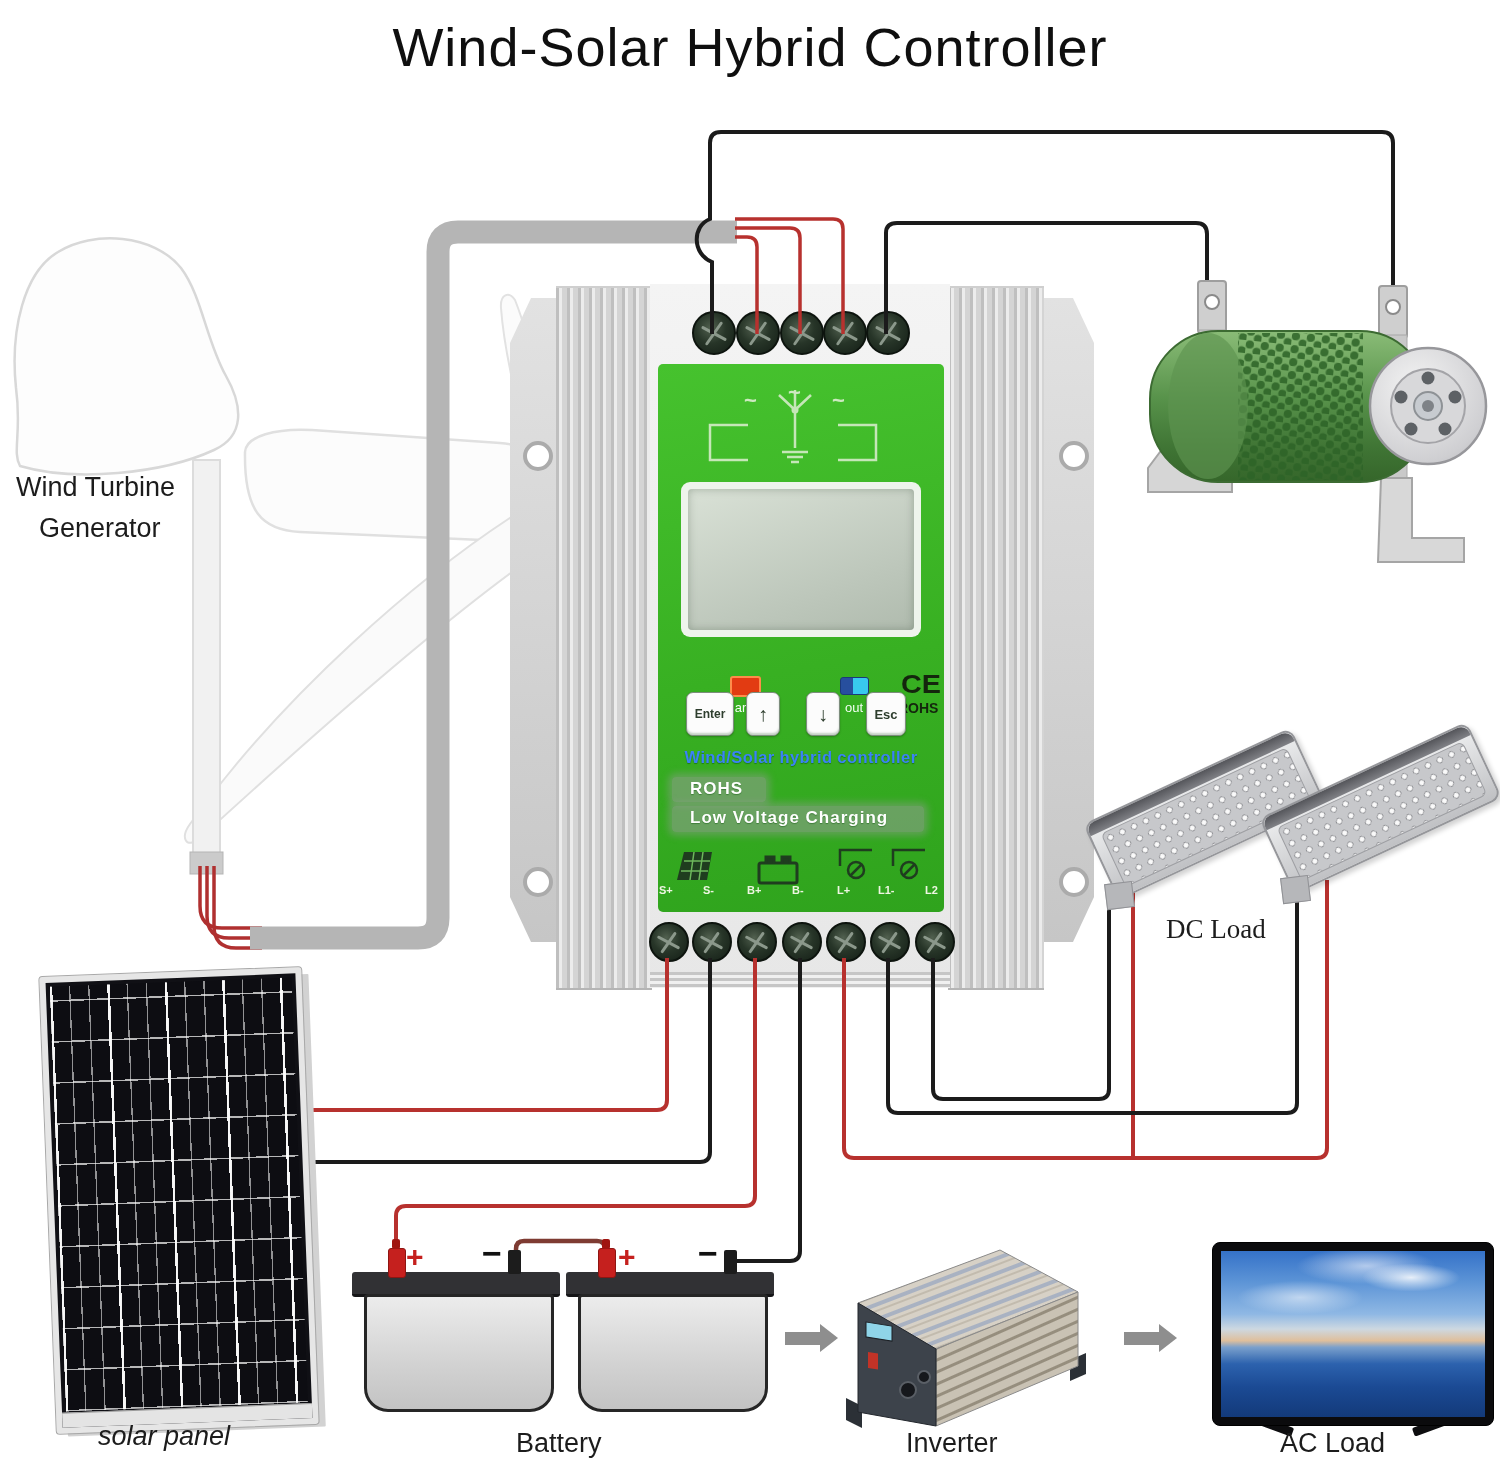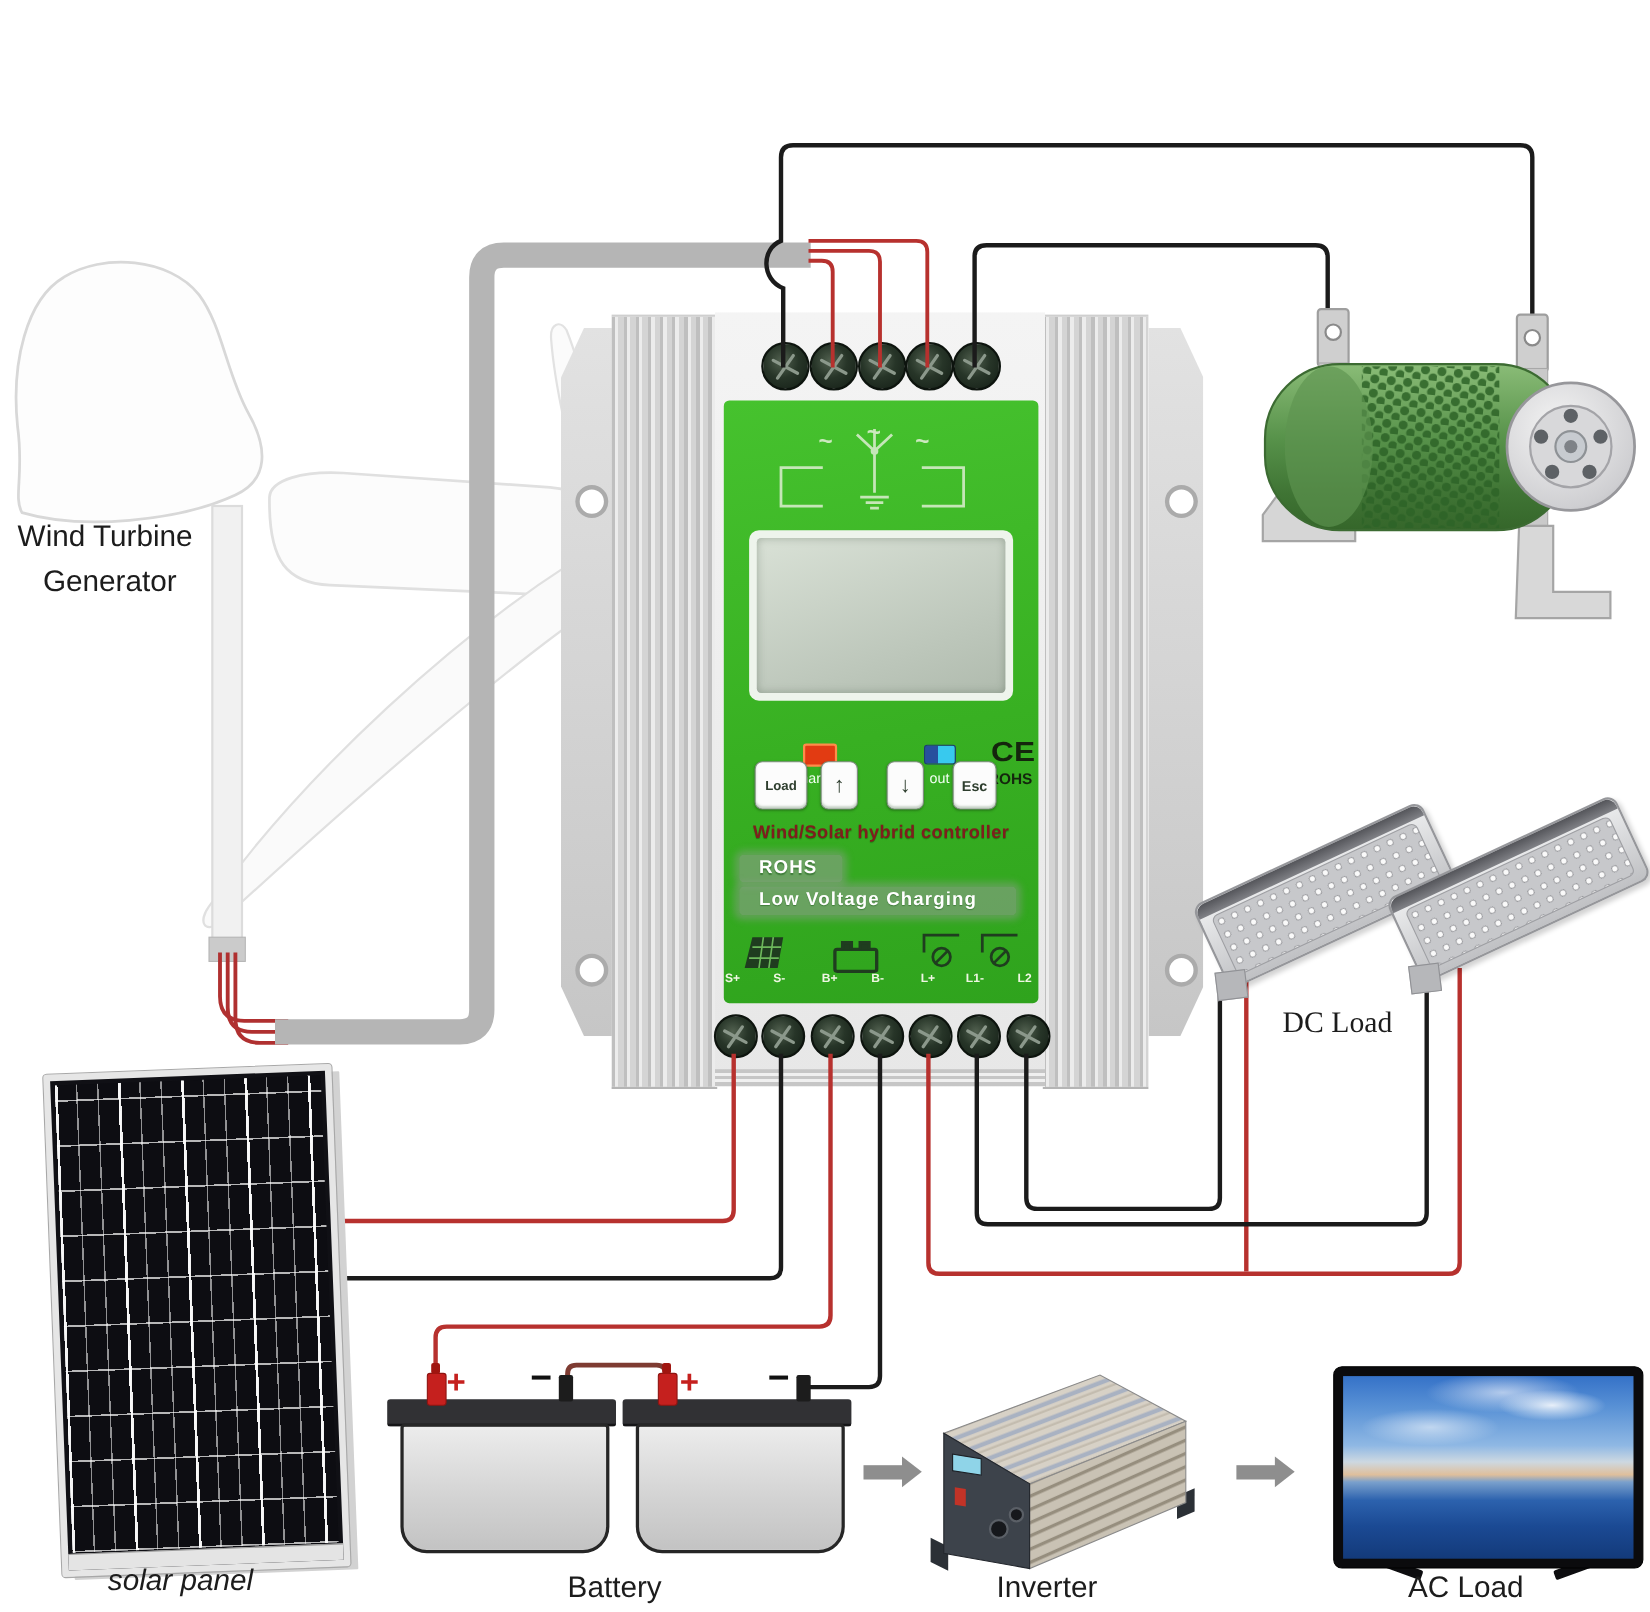--- a/index.html
+++ b/index.html
@@ -33,21 +33,21 @@
   .term::before,.term::after{content:'';position:absolute;left:15%;top:47%;width:70%;height:3px;
         background:#8b988b;border-radius:2px;}
   .term::before{transform:rotate(28deg);} .term::after{transform:rotate(-55deg);}
   .led{position:absolute;z-index:12;border-radius:3px;}
   .ledlabel{position:absolute;z-index:12;color:#f2fff2;font-size:13px;}
   .cemark{position:absolute;z-index:12;color:#14260d;font-weight:bold;}
   .btn{position:absolute;z-index:12;background:#fcfcfc;border:1px solid #7d8d7d;border-radius:7px;
        display:flex;align-items:center;justify-content:center;color:#2e3e2e;font-weight:bold;
        box-shadow:inset 0 -2px 2px rgba(70,110,70,.3),0 1px 2px rgba(0,0,0,.25);}
   .prodname{position:absolute;left:658px;top:748px;width:286px;text-align:center;z-index:12;
-       color:#7f1d1d;font-size:16.5px;font-weight:bold;letter-spacing:.4px;text-shadow:0 1px 1px rgba(0,70,0,.45);}
+       color:#3b82f6;font-size:16.5px;font-weight:bold;letter-spacing:.4px;text-shadow:0 1px 1px rgba(0,70,0,.45);}
   .badgebar{position:absolute;z-index:11;background:rgba(150,156,150,.55);border-radius:4px;
        box-shadow:0 0 7px 4px rgba(150,156,150,.45);}
   .badgetxt{position:absolute;z-index:12;color:#fff;font-size:17px;font-weight:bold;
        text-shadow:0 1px 1px rgba(0,70,0,.4);letter-spacing:1px;}
   .termlbl{position:absolute;z-index:12;color:#eef6e2;font-size:11px;font-weight:bold;}
   
   .lamp{position:absolute;width:225px;height:80px;z-index:20;border-radius:10px;
         background:linear-gradient(#eff0f1,#c0c1c4);border:2px solid #96979b;
         box-shadow:2px 4px 5px rgba(0,0,0,.18);}
   .lamp .face{position:absolute;left:10px;top:14px;right:10px;bottom:7px;border-radius:6px;
@@ -146,21 +146,21 @@
       <div class="scr"></div>
     </div>
 
   <div class="led" style="left:730px;top:676px;width:27px;height:17px;background:#e23b12;border:2px solid #ff8c4a;"></div>
   <div class="ledlabel" style="left:721px;top:700px;">charge</div>
   <div class="led" style="left:840px;top:677px;width:27px;height:16px;background:linear-gradient(90deg,#274f9e 0 45%,#38c9ee 45%);border:1px solid #1b3a78;"></div>
   <div class="ledlabel" style="left:845px;top:700px;">out</div>
   <div class="cemark" style="left:901px;top:670px;font-size:25px;transform:scaleX(1.15);transform-origin:left;">CE</div>
   <div class="cemark" style="left:898px;top:700px;font-size:14px;">ROHS</div>
 
-  <div class="btn" style="left:686px;top:692px;width:46px;height:42px;font-size:12px;">Load</div>
+  <div class="btn" style="left:686px;top:692px;width:46px;height:42px;font-size:12px;">Enter</div>
   <div class="btn" style="left:746px;top:692px;width:32px;height:42px;font-size:20px;">↑</div>
   <div class="btn" style="left:806px;top:692px;width:32px;height:42px;font-size:20px;">↓</div>
   <div class="btn" style="left:866px;top:692px;width:38px;height:42px;font-size:13px;">Esc</div>
 
   <div class="prodname">Wind/Solar hybrid controller</div>
   <div class="badgebar" style="left:672px;top:777px;width:94px;height:25px;"></div>
   <div class="badgetxt" style="left:690px;top:779px;">ROHS</div>
   <div class="badgebar" style="left:672px;top:806px;width:252px;height:26px;"></div>
   <div class="badgetxt" style="left:690px;top:808px;text-align:center;">Low Voltage Charging</div>
 
@@ -327,20 +327,21 @@
 
   <div class="flow-arrow" style="left:785px;top:1332px;"></div>
   <div class="flow-arrow" style="left:1124px;top:1332px;"></div>
 
   <div class="tvleg" style="left:1248px;top:1420px;transform:rotate(20deg);"></div>
   <div class="tvleg" style="left:1412px;top:1420px;transform:rotate(-20deg);"></div>
   <div class="tv">
     <div class="screen"></div>
   </div>
 
+  <div class="title">Wind-Solar Hybrid Controller</div>
   <div class="lbl" style="left:16px;top:472px;">Wind Turbine</div>
   <div class="lbl" style="left:16px;top:513px;margin-left:23px;">Generator</div>
   <div class="lbl" style="left:98px;top:1421px;font-style:italic;">solar panel</div>
   <div class="lbl" style="left:516px;top:1428px;">Battery</div>
   <div class="lbl" style="left:906px;top:1428px;text-align:right;">Inverter</div>
   <div class="lbl" style="left:1280px;top:1428px;">AC Load</div>
   <div class="lbl" style="left:1166px;top:914px;font-family:Liberation Serif, serif;">DC Load</div>
 
 </div>
 

